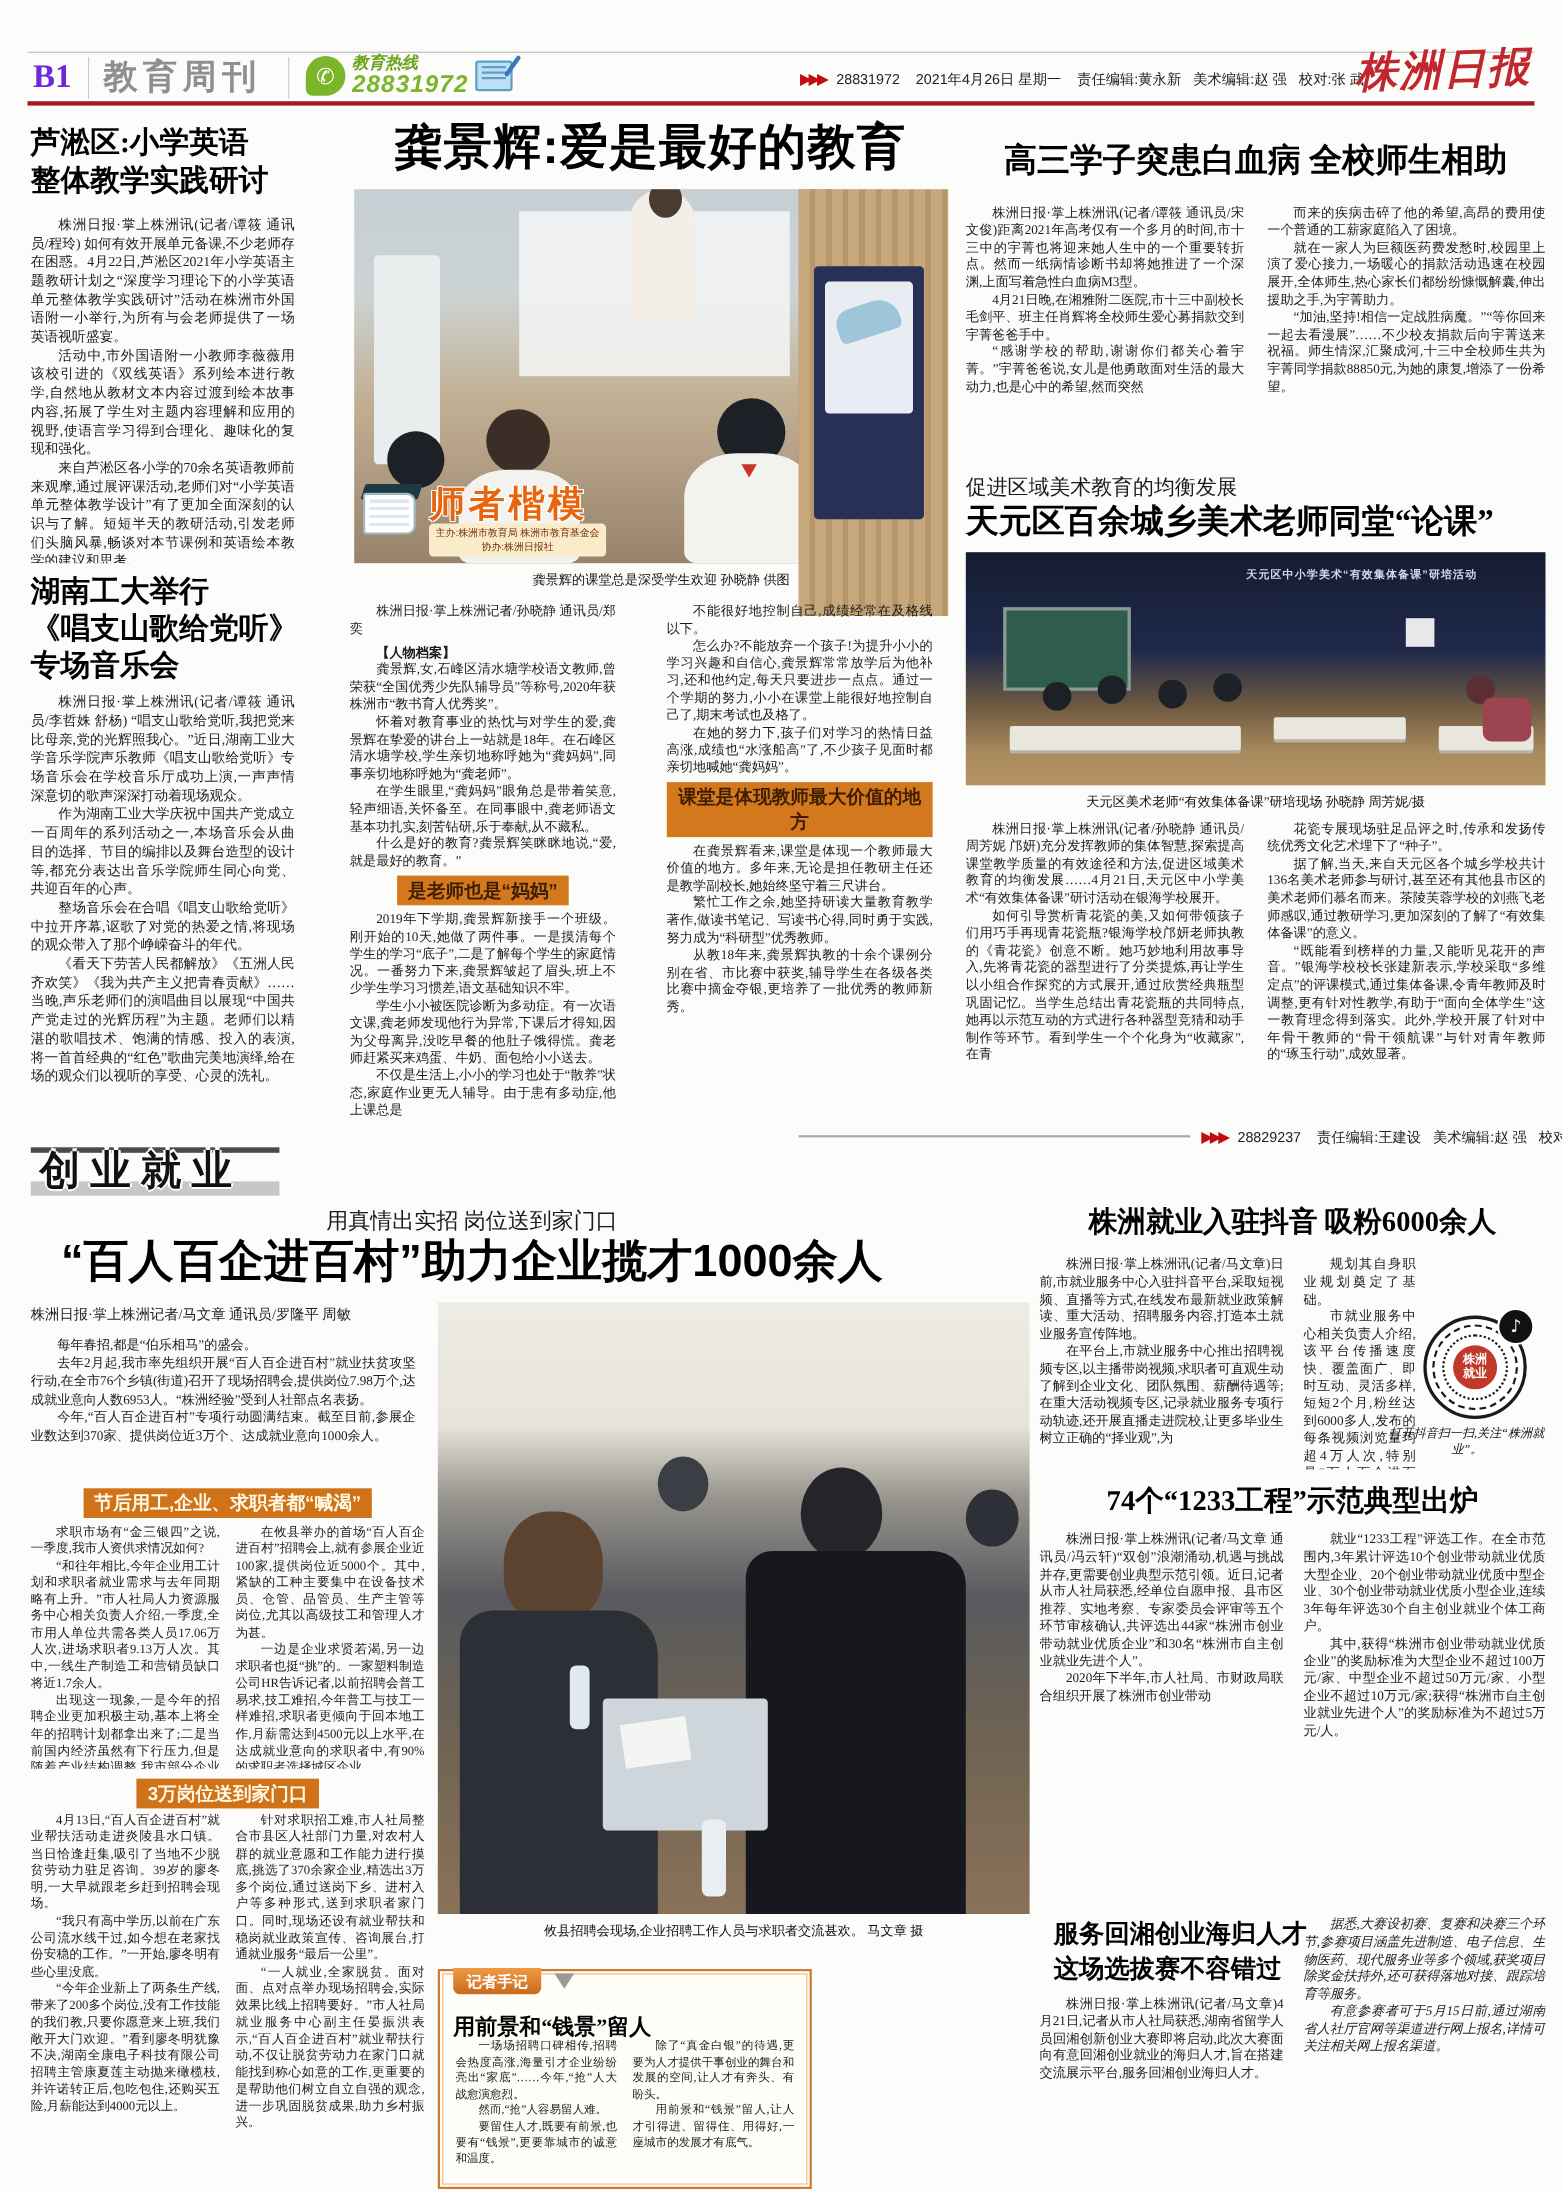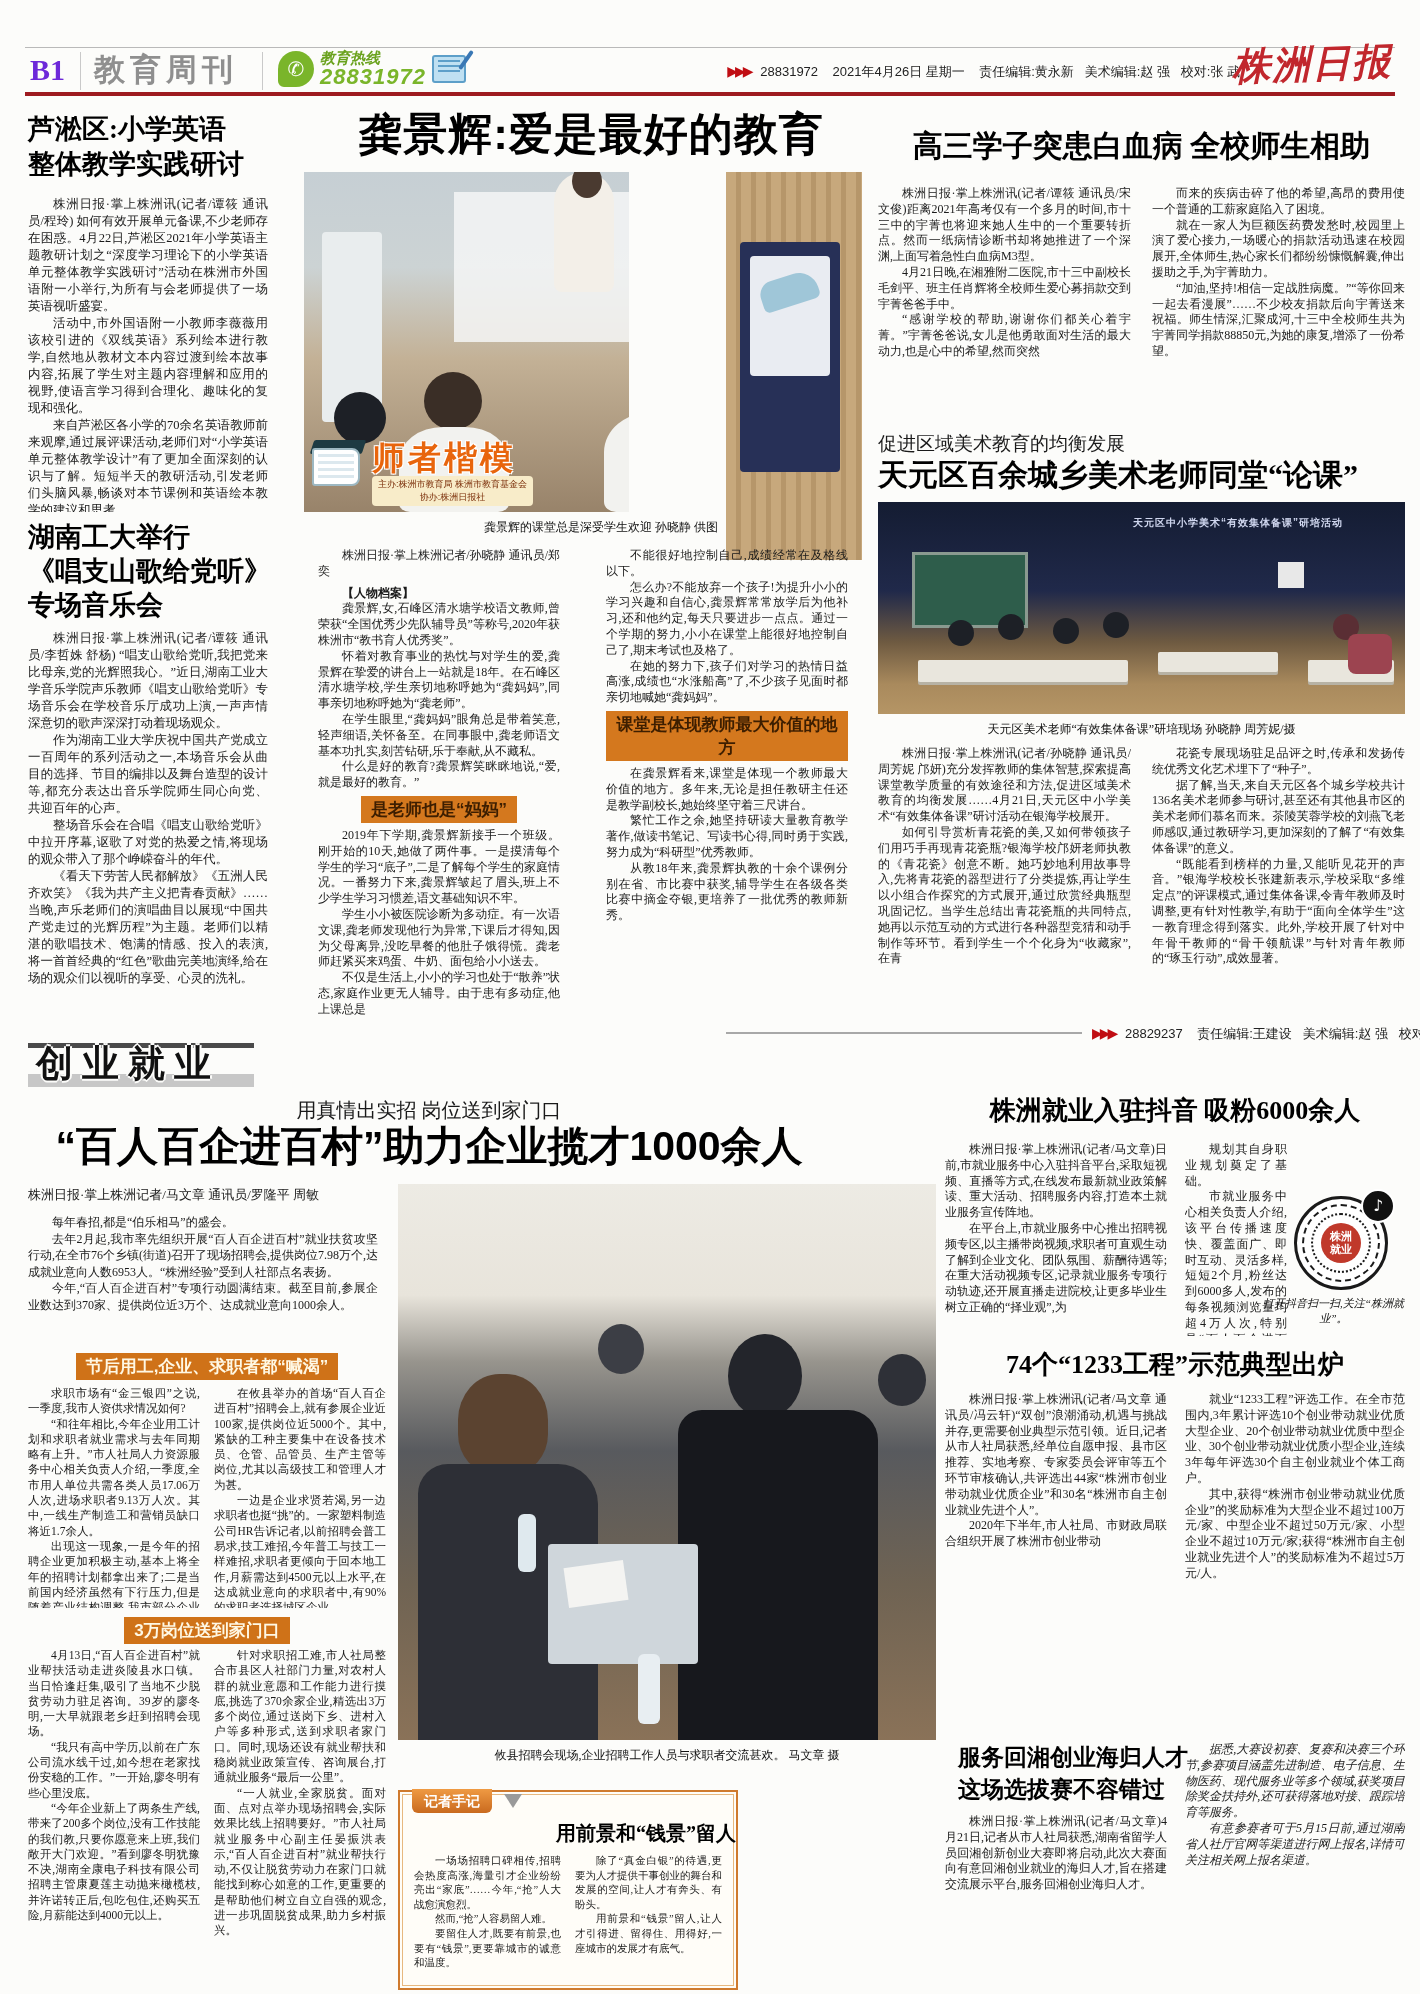--- a/index.html
+++ b/index.html
@@ -63,21 +63,21 @@
   .biz-bar-bot{position:absolute;left:0;bottom:3px;width:100%;height:13px;background:#c7c7c7;}
   .biz-text{position:absolute;left:8px;top:0;font:900 37px/52px "Liberation Sans",sans-serif;color:#111;letter-spacing:9px;
      text-shadow:-2px 0 0 #fcfcfa,2px 0 0 #fcfcfa,0 -2px 0 #fcfcfa,0 2px 0 #fcfcfa;}
   
   .notebox{position:absolute;border:2px solid #cf7a2e;background:#fffdf8;}
   .notebox::before{content:"";position:absolute;inset:2px;border:1px solid #e7b87f;}
   .note-tab{position:absolute;left:12px;top:-3px;background:linear-gradient(180deg,#ef9a43,#c96a1f);
      color:#fff;font:bold 14px/24px "Liberation Sans",sans-serif;padding:0 12px;border-radius:0 0 6px 6px;}
   .note-tri{position:absolute;left:104px;top:2px;width:0;height:0;border-left:9px solid transparent;
      border-right:9px solid transparent;border-top:14px solid #9a9a9a;}
-  .note-title{position:absolute;left:0;right:0;top:28px;text-align:right;font:bold 20px/26px "Liberation Serif",serif;color:#000;margin-left:12px;}
+  .note-title{position:absolute;left:0;right:0;top:38px;text-align:left;font:bold 20px/26px "Liberation Serif",serif;color:#000;margin-left:12px;}
   .note-cols{position:absolute;left:14px;right:14px;top:62px;bottom:10px;display:flex;gap:14px;}
   .note-col{flex:1;font:10.5px/14.6px "Liberation Serif",serif;text-align:justify;overflow:hidden;}
   
   .qr{position:absolute;width:88px;height:88px;border:3px solid #1a1a1a;border-radius:50%;background:#fff;}
   .qr::before{content:"";position:absolute;inset:5px;border:2px dashed #1a1a1a;border-radius:50%;}
   .qr::after{content:"";position:absolute;inset:14px;border:2px dotted #1a1a1a;border-radius:50%;}
   .qr-center{position:absolute;left:50%;top:50%;transform:translate(-50%,-50%);width:40px;height:40px;border-radius:50%;
      background:#c0392b;color:#fff;font:bold 11px/13px "Liberation Sans",sans-serif;display:flex;align-items:center;justify-content:center;text-align:center;z-index:2;white-space:pre-line;}
   .qr-note{position:absolute;right:-10px;top:-10px;width:30px;height:30px;border-radius:50%;background:#111;color:#fff;
      font:16px/30px "DejaVu Sans",sans-serif;text-align:center;z-index:3;border:2px solid #fff;}
@@ -135,21 +135,21 @@
   </div>
   <div class="col body-sm" style="left:28px;top:630px;width:240px;height:400px;">
       <p class="para">株洲日报·掌上株洲讯(记者/谭筱 通讯员/李哲姝 舒杨) “唱支山歌给党听,我把党来比母亲,党的光辉照我心。”近日,湖南工业大学音乐学院声乐教师《唱支山歌给党听》专场音乐会在学校音乐厅成功上演,一声声情深意切的歌声深深打动着现场观众。</p>
       <p class="para">作为湖南工业大学庆祝中国共产党成立一百周年的系列活动之一,本场音乐会从曲目的选择、节目的编排以及舞台造型的设计等,都充分表达出音乐学院师生同心向党、共迎百年的心声。</p>
       <p class="para">整场音乐会在合唱《唱支山歌给党听》中拉开序幕,讴歌了对党的热爱之情,将现场的观众带入了那个峥嵘奋斗的年代。</p>
       <p class="para">《看天下劳苦人民都解放》《五洲人民齐欢笑》《我为共产主义把青春贡献》……当晚,声乐老师们的演唱曲目以展现“中国共产党走过的光辉历程”为主题。老师们以精湛的歌唱技术、饱满的情感、投入的表演,将一首首经典的“红色”歌曲完美地演绎,给在场的观众们以视听的享受、心灵的洗礼。</p>
     </div>
 
   <div class="abs h-sans" style="left:318px;top:106px;width:546px;font-size:44px;line-height:56px;text-align:center;letter-spacing:1px;">龚景辉:爱是最好的教育</div>
 
-  <div class="photo classroom" style="left:304px;top:172px;width:325px;height:340px;">
+  <div class="photo classroom" style="left:322px;top:172px;width:436px;height:340px;">
     <div class="ph" style="left:18px;top:60px;width:60px;height:190px;background:#e9edee;border-radius:4px;"></div>
     <div class="ph screenlines" style="left:150px;top:20px;width:246px;height:150px;opacity:.85;"></div>
     <div class="ph" style="left:250px;top:0px;width:60px;height:120px;background:#f3efe8;border-radius:30px 30px 8px 8px;"></div>
     <div class="ph head-blob" style="left:268px;top:-8px;width:30px;height:34px;background:#4a3a30;"></div>
     <div class="ph head-blob" style="left:30px;top:220px;width:52px;height:52px;"></div>
     <div class="ph head-blob" style="left:120px;top:200px;width:58px;height:58px;background:#3a2e26;"></div>
     <div class="ph head-blob" style="left:330px;top:190px;width:62px;height:62px;"></div>
     <div class="ph shirt" style="left:300px;top:240px;width:120px;height:100px;"></div>
     <div class="ph scarf" style="left:352px;top:250px;"></div>
     <div class="ph shirt" style="left:95px;top:255px;width:110px;height:85px;"></div>

